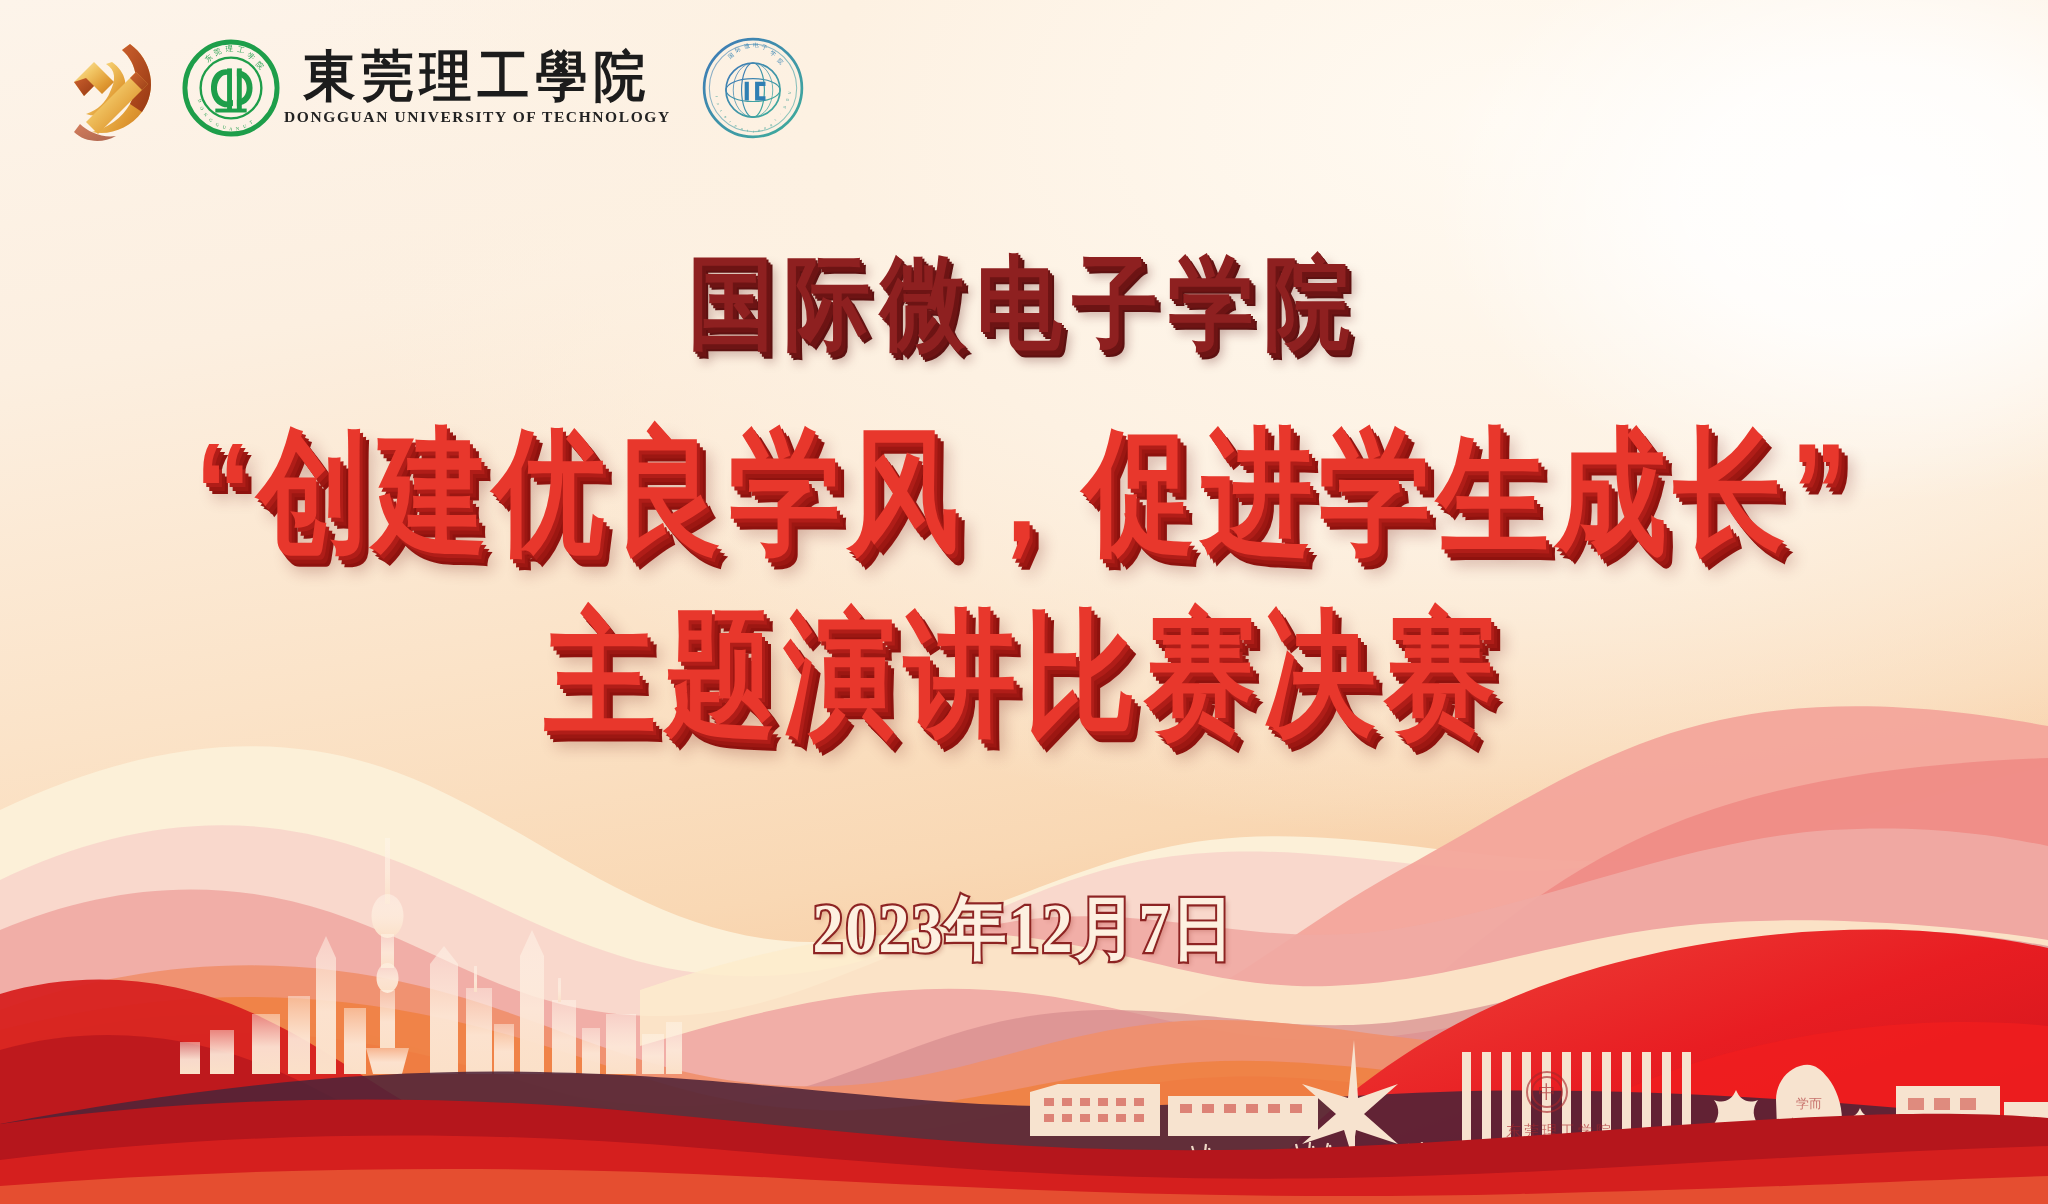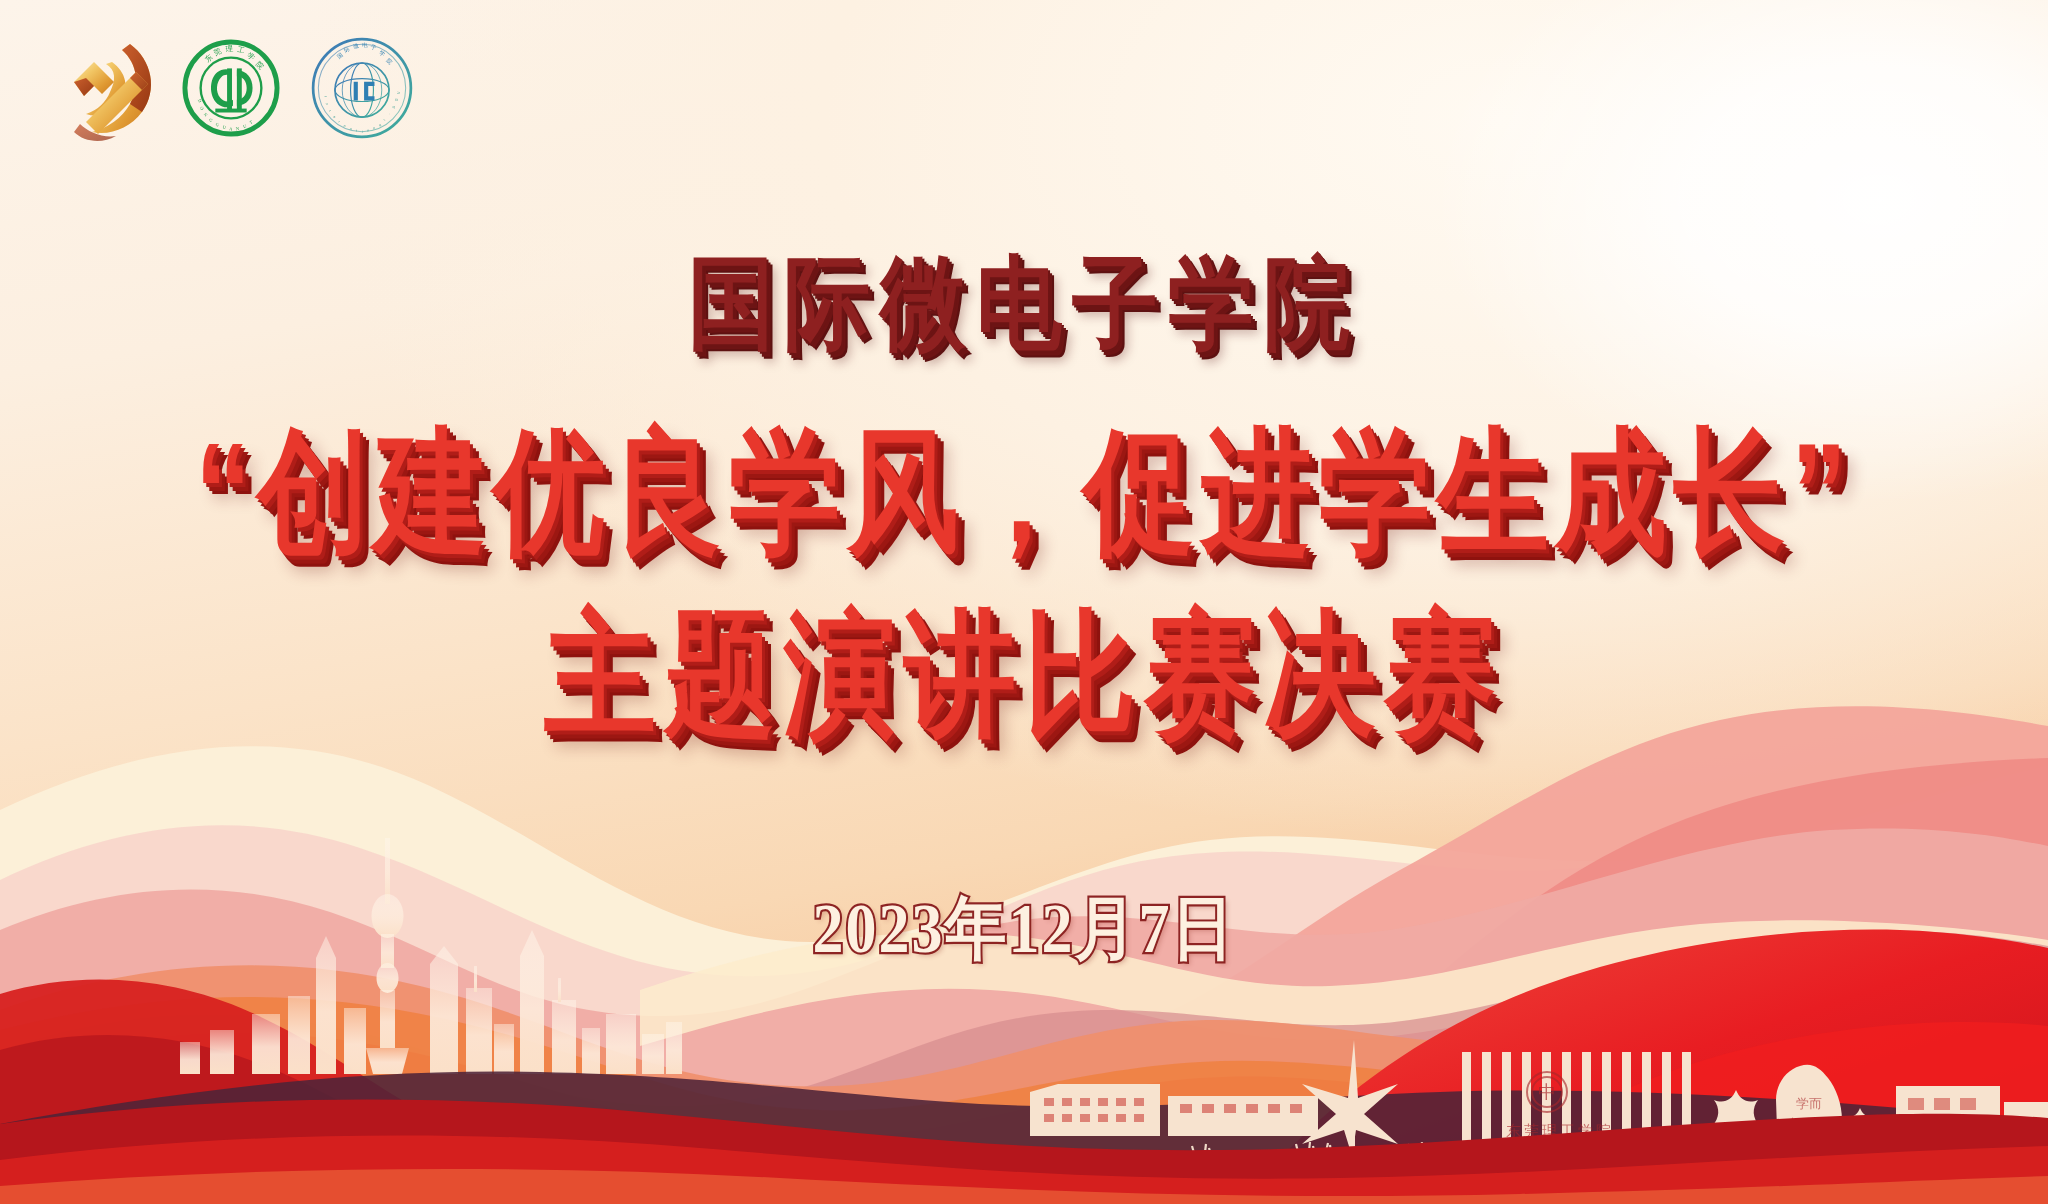--- a/index.html
+++ b/index.html
@@ -380,20 +380,24 @@
           <text font-size="4.6" transform="translate(22,77) rotate(50)">N</text>
           <text font-size="4.6" transform="translate(27,83) rotate(40)">G</text>
           <text font-size="4.6" transform="translate(34,88) rotate(28)">G</text>
           <text font-size="4.6" transform="translate(41,91) rotate(18)">U</text>
           <text font-size="4.6" transform="translate(48,93) rotate(6)">A</text>
           <text font-size="4.6" transform="translate(55,93) rotate(-6)">N</text>
           <text font-size="4.6" transform="translate(63,91) rotate(-18)">U</text>
           <text font-size="4.6" transform="translate(70,87) rotate(-30)">T</text>
         </g>
       </svg>
+      <div class="dgut-word">
+        <div class="dgut-cn">東莞理工學院</div>
+        <div class="dgut-en">DONGGUAN UNIVERSITY OF TECHNOLOGY</div>
+      </div>
     </div>
 
     <div class="logo-box">
       <svg class="ism-seal" viewBox="0 0 100 100">
         <defs>
           <linearGradient id="gIsm" x1="0" y1="0" x2="1" y2="1">
             <stop offset="0" stop-color="#3e78b8"></stop>
             <stop offset="1" stop-color="#3fae9a"></stop>
           </linearGradient>
         </defs>

